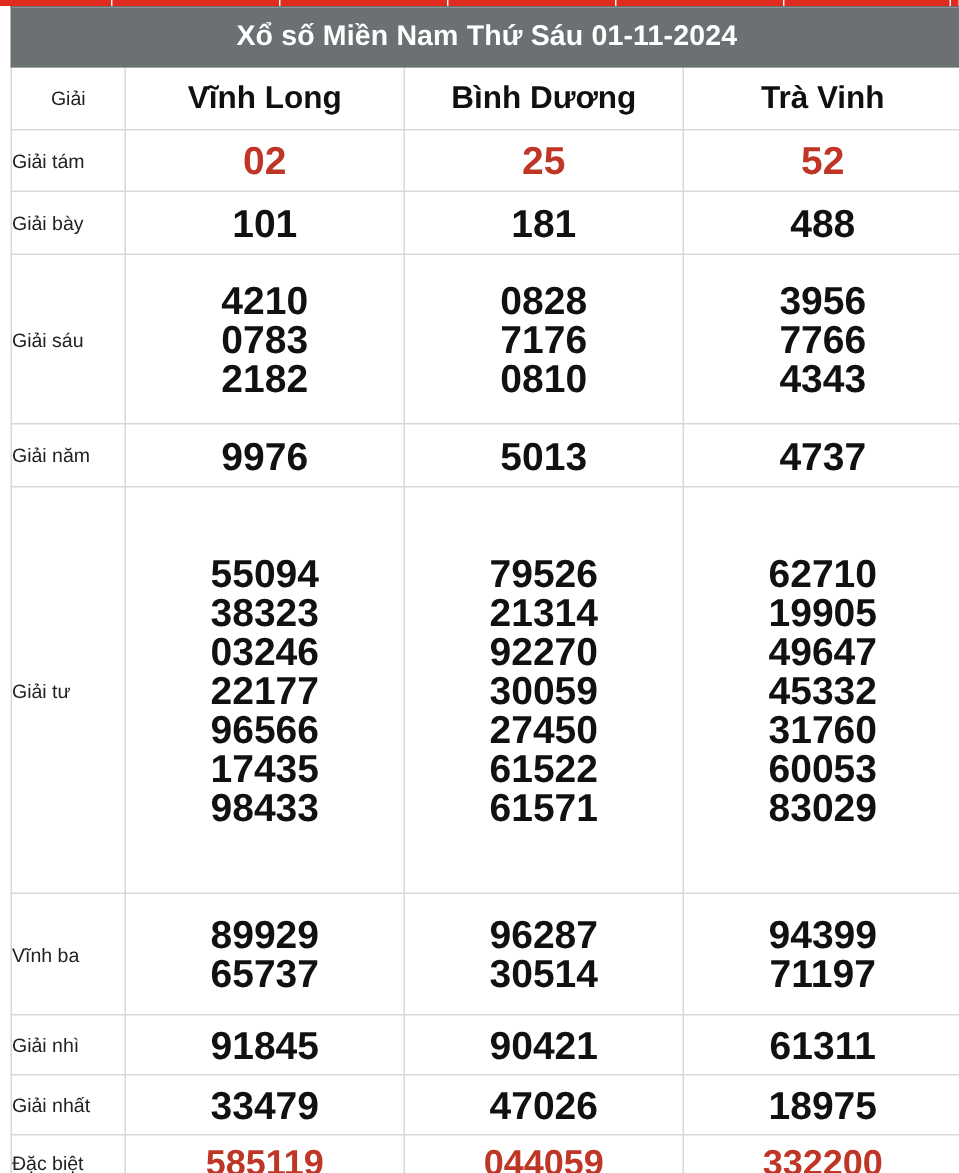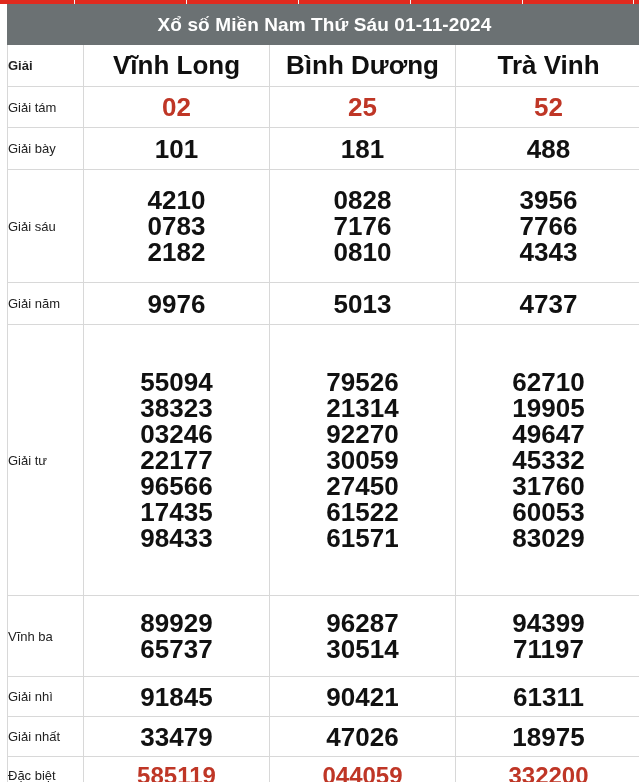--- a/index.html
+++ b/index.html
@@ -82,30 +82,31 @@
     color: #ffffff;
     font-size: 19px;
     font-weight: bold;
     text-align: center;
     height: 39px;
     border: 1px solid #6b7173 !important;
     letter-spacing: 0.1px;
   }
 
   .prov-head {
-    font-size: 26px;
+    font-size: 21px;
     font-weight: bold;
     color: #101010;
     text-align: center;
     height: 41px;
   }
   .prov-head-first {
     font-size: 13px;
-    font-weight: bold;
+    font-weight: normal;
     color: #222222;
+    text-align: center;
     height: 41px;
   }
 
   .rowlabel {
     font-size: 13px;
     font-weight: normal;
     color: #222222;
     white-space: nowrap;
   }
 

